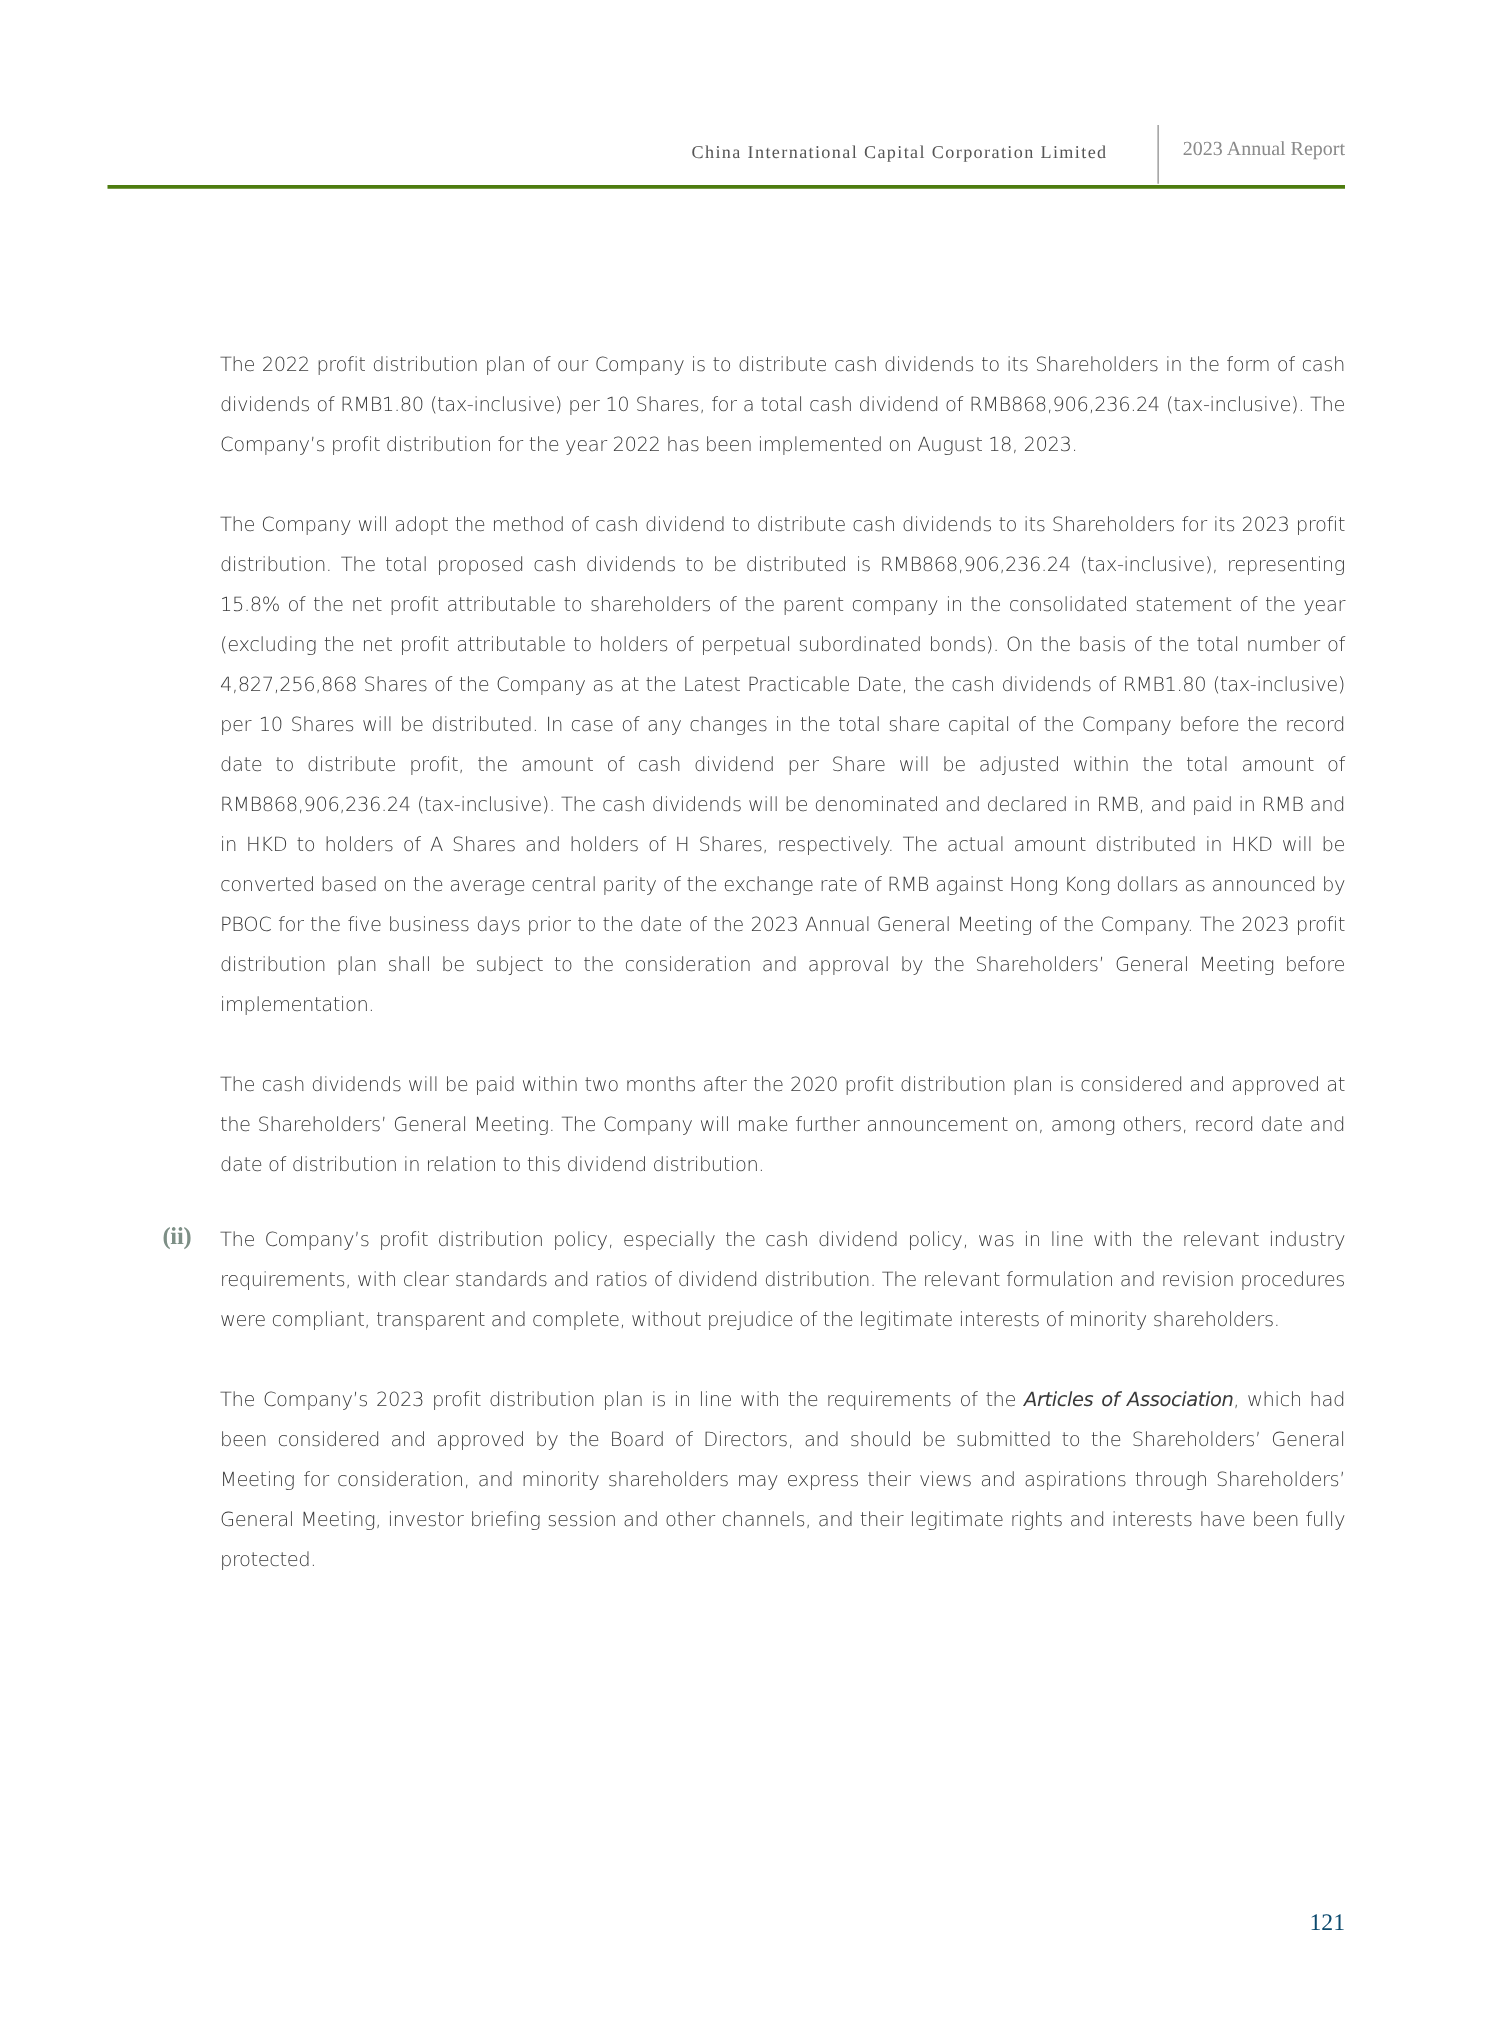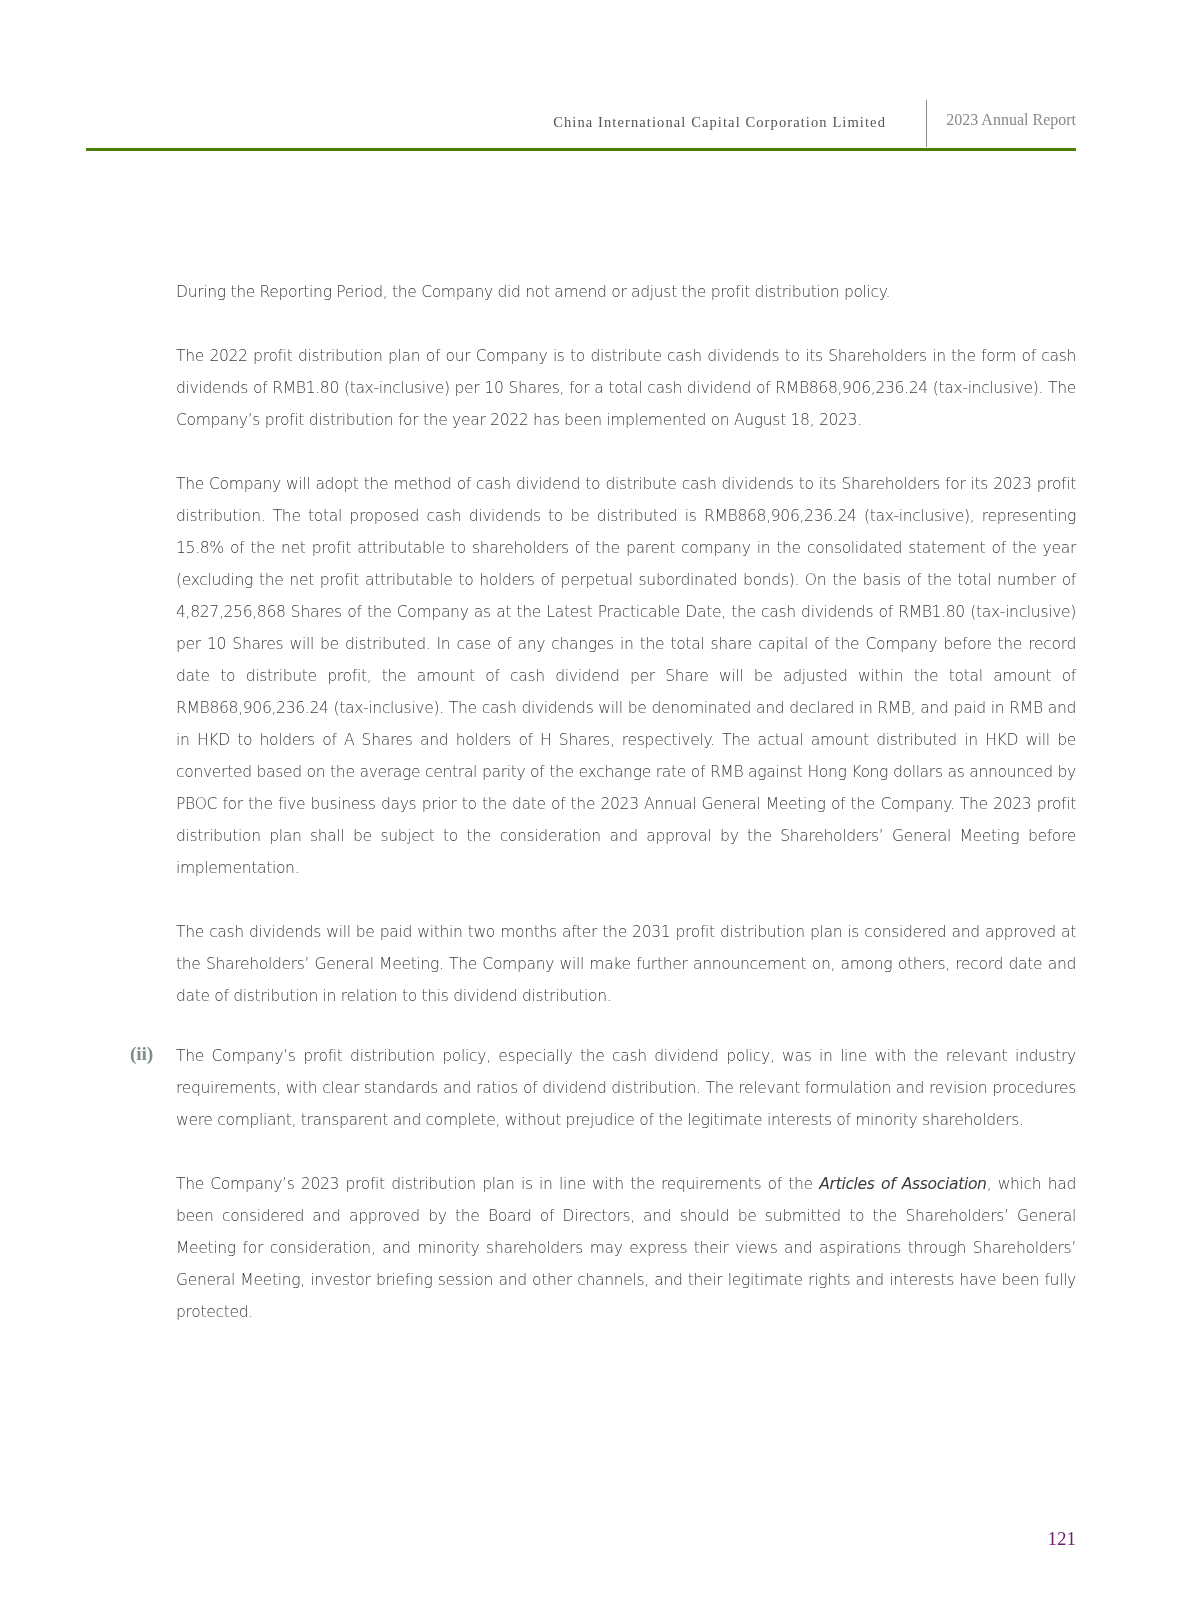--- a/index.html
+++ b/index.html
@@ -6,37 +6,36 @@
   body { width: 1190px; height: 1615px; position: relative; overflow: hidden; }
   .header { position: absolute; left: 86px; top: 100px; width: 990px; height: 48px; border-bottom: 3px solid #4d7c0f; }
   .header-company { position: absolute; right: 190px; top: 14px; font-family: "Liberation Serif", "DejaVu Serif", serif; font-size: 14.5px; letter-spacing: 1.1px; color: #555; white-space: nowrap; }
   .header-divider { position: absolute; left: 840px; top: 0; width: 1px; height: 47px; background: #8c8c8c; }
   .header-report { position: absolute; right: 0; top: 11px; font-family: "Liberation Serif", "DejaVu Serif", serif; font-size: 16px; color: #8a8a8a; white-space: nowrap; }
   .content { position: absolute; left: 176px; top: 276px; width: 900px; font-family: "DejaVu Sans", "Liberation Sans", sans-serif; font-size: 15.6px; line-height: 32px; color: #3a3a3a; font-weight: 300; letter-spacing: -0.35px; }
   .content p { margin: 0 0 32px 0; text-align: justify; }
   .content p.last { margin-bottom: 0; }
   .section-heading { position: relative; margin: 28px 0 8px 0; font-family: Liberation Serif, serif; font-weight: bold; font-size: 19.5px; line-height: 28px; color: #7d8f86; letter-spacing: -0.2px; }
   .section-num { position: absolute; left: -46px; top: 0; }
-  .page-number { position: absolute; right: 114px; top: 1528px; font-family: "Liberation Serif", "DejaVu Serif", serif; font-size: 19px; color: #701a75; }
+  .page-number { position: absolute; right: 114px; top: 1528px; font-family: "Liberation Serif", "DejaVu Serif", serif; font-size: 19px; color: #0c4a6e; }
   em { font-style: italic; }
 </style>
 </head>
 <body>
 
 <div class="header">
   <span class="header-company">China International Capital Corporation Limited</span>
   <span class="header-divider"></span>
   <span class="header-report">2023 Annual Report</span>
 </div>
 
 <div class="content">
-  <p>During the Reporting Period, the Company did not amend or adjust the profit distribution policy.</p>
   <p>The 2022 profit distribution plan of our Company is to distribute cash dividends to its Shareholders in the form of cash dividends of RMB1.80 (tax-inclusive) per 10 Shares, for a total cash dividend of RMB868,906,236.24 (tax-inclusive). The Company’s profit distribution for the year 2022 has been implemented on August 18, 2023.</p>
   <p>The Company will adopt the method of cash dividend to distribute cash dividends to its Shareholders for its 2023 profit distribution. The total proposed cash dividends to be distributed is RMB868,906,236.24 (tax-inclusive), representing 15.8% of the net profit attributable to shareholders of the parent company in the consolidated statement of the year (excluding the net profit attributable to holders of perpetual subordinated bonds). On the basis of the total number of 4,827,256,868 Shares of the Company as at the Latest Practicable Date, the cash dividends of RMB1.80 (tax-inclusive) per 10 Shares will be distributed. In case of any changes in the total share capital of the Company before the record date to distribute profit, the amount of cash dividend per Share will be adjusted within the total amount of RMB868,906,236.24 (tax-inclusive). The cash dividends will be denominated and declared in RMB, and paid in RMB and in HKD to holders of A Shares and holders of H Shares, respectively. The actual amount distributed in HKD will be converted based on the average central parity of the exchange rate of RMB against Hong Kong dollars as announced by PBOC for the five business days prior to the date of the 2023 Annual General Meeting of the Company. The 2023 profit distribution plan shall be subject to the consideration and approval by the Shareholders’ General Meeting before implementation.</p>
-  <p class="last">The cash dividends will be paid within two months after the 2031 profit distribution plan is considered and approved at the Shareholders’ General Meeting. The Company will make further announcement on, among others, record date and date of distribution in relation to this dividend distribution.</p>
+  <p class="last">The cash dividends will be paid within two months after the 2020 profit distribution plan is considered and approved at the Shareholders’ General Meeting. The Company will make further announcement on, among others, record date and date of distribution in relation to this dividend distribution.</p>
 
   <div class="section-heading">
     <span class="section-num">(ii)</span>
   </div>
 
   <p>The Company’s profit distribution policy, especially the cash dividend policy, was in line with the relevant industry requirements, with clear standards and ratios of dividend distribution. The relevant formulation and revision procedures were compliant, transparent and complete, without prejudice of the legitimate interests of minority shareholders.</p>
   <p class="last"><span>The Company’s 2023 profit distribution plan is in line with the requirements of the </span><em>Articles of Association</em><span>, which had been considered and approved by the Board of Directors, and should be submitted to the Shareholders’ General Meeting for consideration, and minority shareholders may express their views and aspirations through Shareholders’ General Meeting, investor briefing session and other channels, and their legitimate rights and interests have been fully protected.</span></p>
 </div>
 
 <div class="page-number">121</div>

